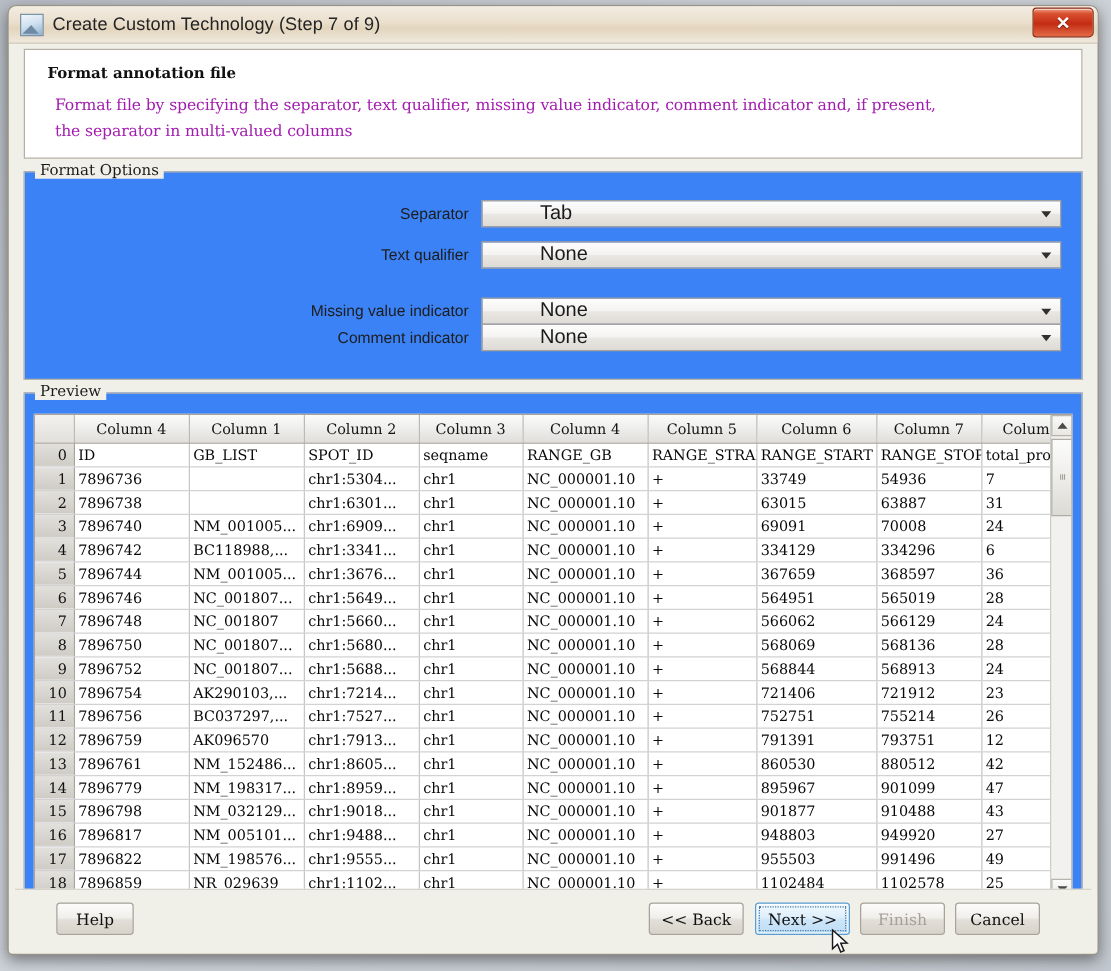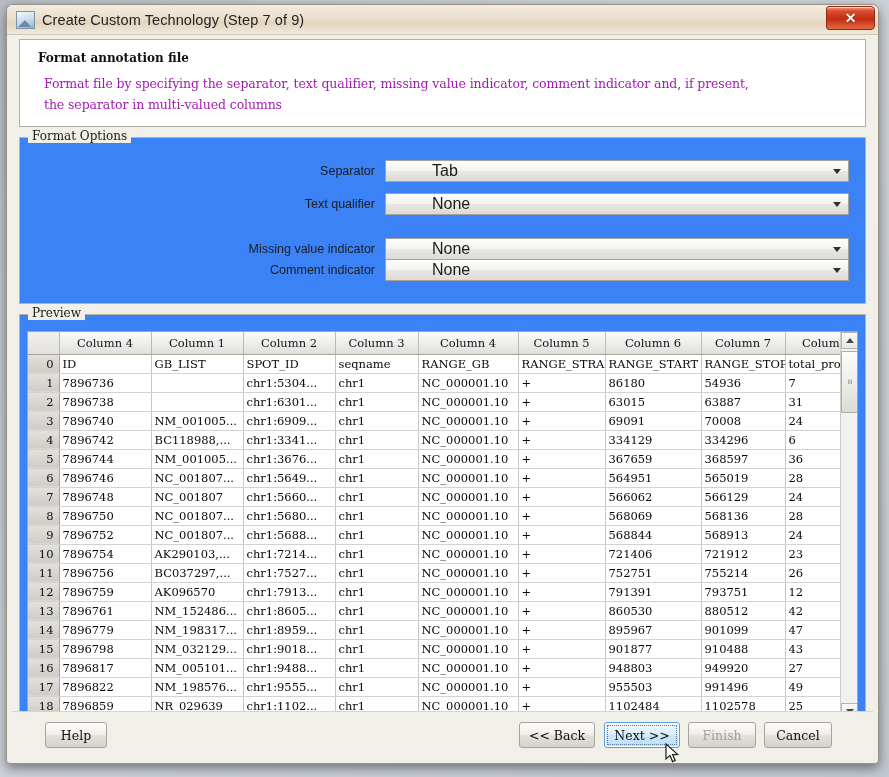--- a/index.html
+++ b/index.html
@@ -396,21 +396,21 @@
                       <td>total_probes</td>
                     </tr>
                     <tr>
                       <td class="rownum">1</td>
                       <td>7896736</td>
                       <td></td>
                       <td>chr1:5304...</td>
                       <td>chr1</td>
                       <td>NC_000001.10</td>
                       <td>+</td>
-                      <td>86180</td>
+                      <td>33749</td>
                       <td>54936</td>
                       <td>7</td>
                     </tr>
                     <tr>
                       <td class="rownum">2</td>
                       <td>7896738</td>
                       <td></td>
                       <td>chr1:6301...</td>
                       <td>chr1</td>
                       <td>NC_000001.10</td>

